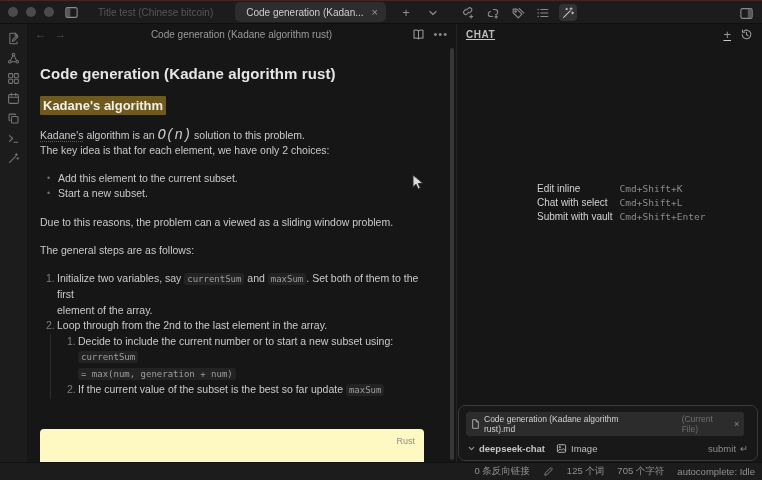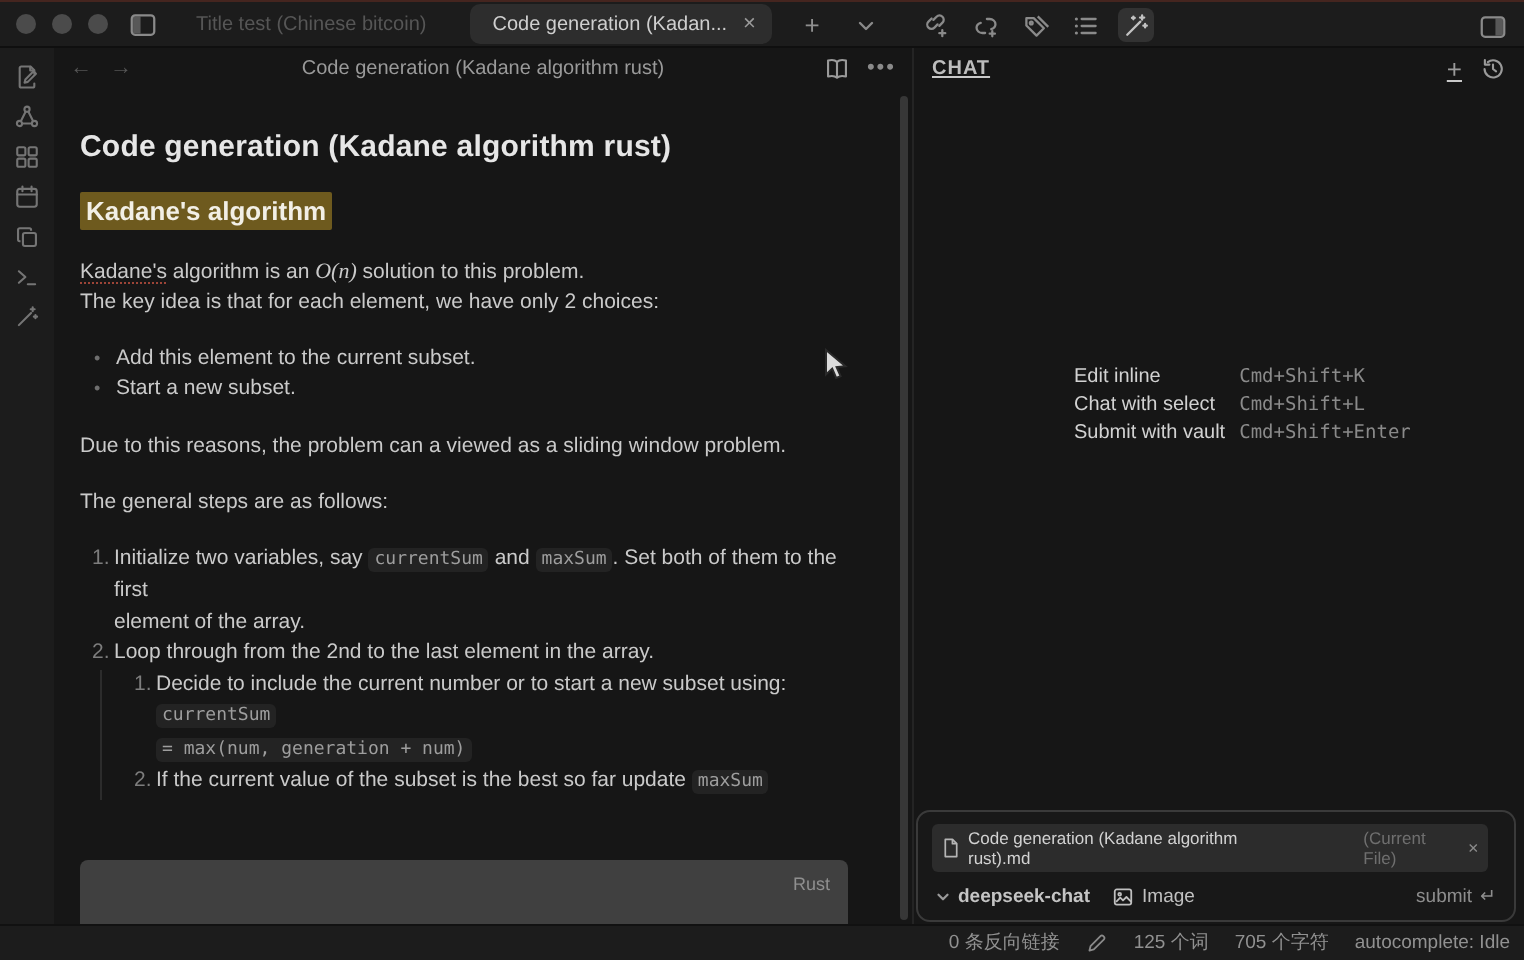--- a/index.html
+++ b/index.html
@@ -58,36 +58,36 @@
   .eh-right .more { font-size:11px; letter-spacing:1px; color:#8a8a8a; }
 
   
   .editor-content { flex:1; position:relative; padding:20px 24px 0 13px; overflow:hidden; }
   .doc { width:384px; font-size:10.5px; line-height:15.5px; color:#cacaca; }
   .doc h1 { font-size:15px; line-height:19px; font-weight:bold; color:#e6e6e6; letter-spacing:.1px; }
   .h2row { margin-top:15px; }
   .doc h2 { display:inline; font-size:13px; font-weight:bold; color:#f2efe6; background:#6e5a1e; padding:2px 3px; border-radius:1px; }
   .para { margin-top:13px; }
   .spell { text-decoration:underline dotted #9c4437; text-underline-offset:2px; }
-  .math { font-family:Liberation Serif, serif; font-style:italic; font-size:11px; }
+  .math { font-family:Liberation Mono, monospace; font-style:italic; font-size:14px; }
   .codespan {
     font-family:"DejaVu Sans Mono", monospace; font-size:9px; color:#9e9e9e;
     background:#232323; border-radius:3px; padding:1px 3px;
   }
   .ul { margin-top:12px; }
   .li { display:flex; }
   .li .bullet { width:11px; margin-left:7px; color:#6f6f6f; flex:0 0 auto; font-size:9px; line-height:15.5px; text-align:left; }
   .ol { margin-top:12px; }
   .olrow { display:flex; }
   .olrow .num { width:11px; margin-left:6px; color:#7d7d7d; flex:0 0 auto; }
   .olrow .litext { flex:1; }
   .sub { border-left:1px solid #2c2c2c; margin-left:10px; margin-top:0; }
   .sub .olrow .num { margin-left:16px; }
   .codeblock {
-    margin-top:30px; height:37px; background:#404040; border-radius:4px;
+    margin-top:30px; height:37px; background:#fef9c3; border-radius:4px;
     display:flex; justify-content:flex-end; align-items:flex-start; padding:5px 9px;
   }
   .codeblock .lang { font-size:9px; color:#8f8f8f; }
   .scrollbar { position:absolute; right:2px; top:4px; bottom:2px; width:4px; background:#373737; border-radius:2px; }
 
   
   .chat-header { height:20px; display:flex; align-items:center; padding:0 9px; flex:0 0 auto; }
   .chat-title { font-size:10px; font-weight:bold; color:#bdbdbd; letter-spacing:.5px; }
   .ch-right { margin-left:auto; display:flex; align-items:center; gap:9px; color:#9a9a9a; }
   .ch-right .plus { font-size:13px; line-height:1; }

